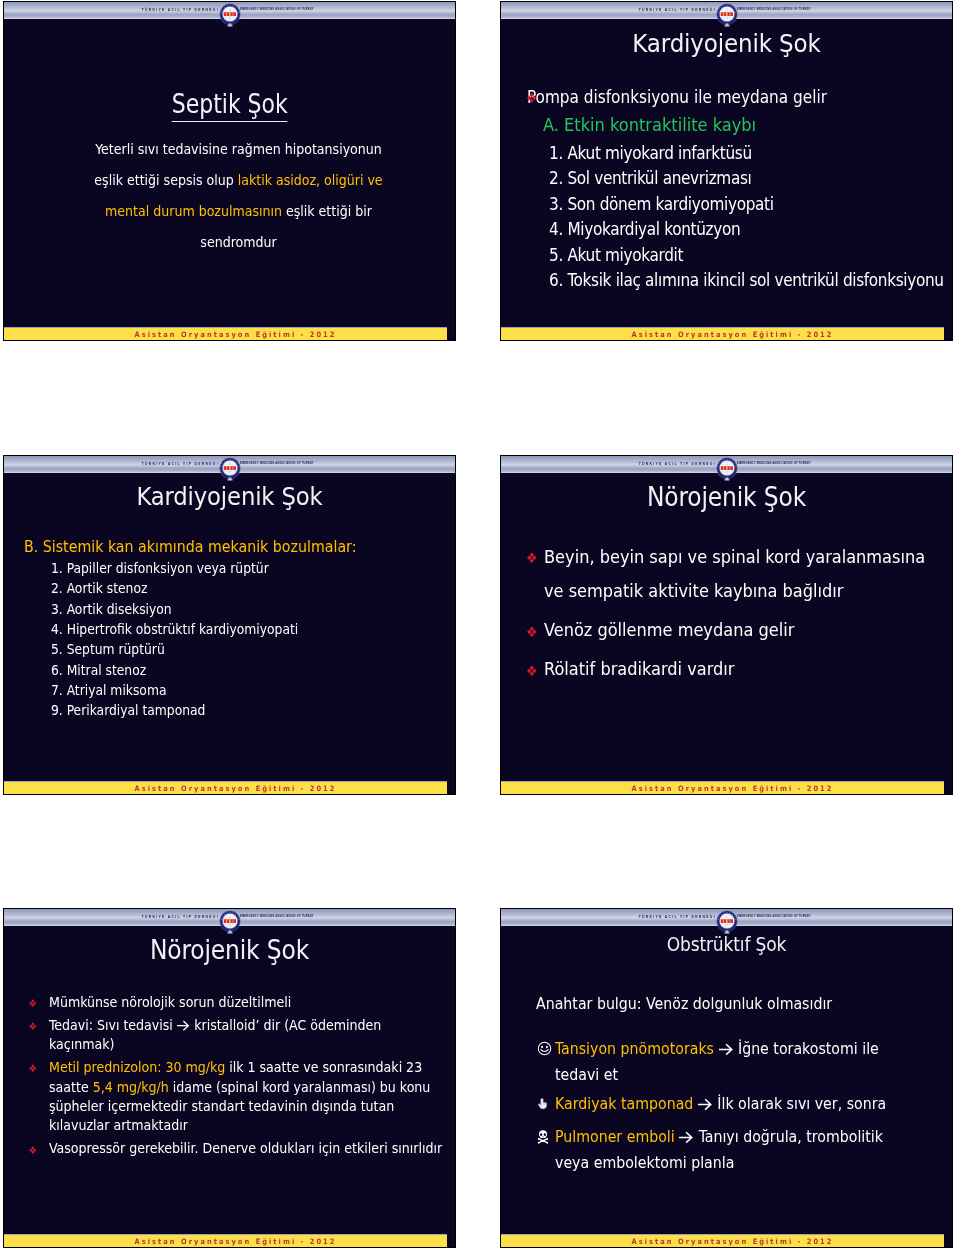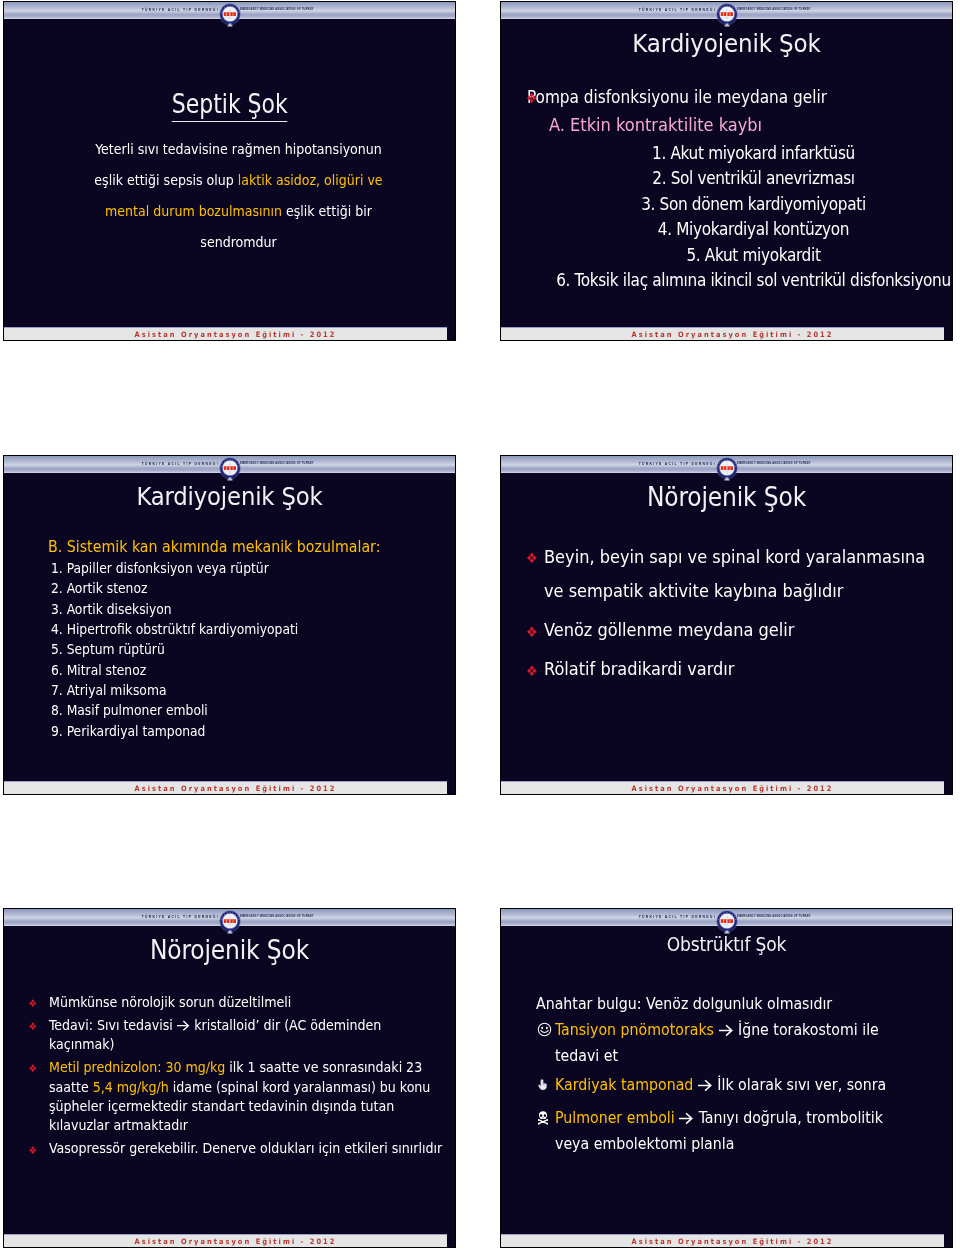--- a/index.html
+++ b/index.html
@@ -11,21 +11,21 @@
   
   .band{position:absolute;left:0;right:0;top:0;height:17px;
         background:linear-gradient(180deg,#8d97b9 0%,#9da7c5 14%,#b7bed6 36%,#cfd4e2 50%,#c0c6da 58%,#9aa3c4 74%,#a8b0cc 88%,#ccd0e0 97%,#dfe2ec 100%);
         display:flex;align-items:center;}
   .band-left{flex:1;text-align:right;padding-right:26px;color:#1b2050;font-weight:700;}
   .band-right{flex:1;text-align:left;padding-left:26px;color:#1b2050;font-weight:700;}
   .band .logo{position:absolute;left:50%;top:1px;transform:translateX(-50%);}
 
   
   .foot{position:absolute;left:0;right:8px;bottom:0;height:12px;border-top:1px solid #9ba0cb;
-        display:flex;align-items:flex-start;justify-content:center;background:#e5e5e5;}
+        display:flex;align-items:flex-start;justify-content:center;background:#fde047;}
   .foot span{color:#b8382f;font-weight:700;transform:translateY(2px);padding-left:20px;}
 
   .title{position:absolute;left:0;right:0;text-align:center;color:#f2f2f6;font-weight:400;}
   .body{position:absolute;color:#ffffff;}
   .hl{color:#ffc000;}
   .arrow-icon{display:inline-block;vertical-align:baseline;color:#ffffff;}
   .arrow-icon .arw{width:0.95em;height:0.95em;display:inline-block;vertical-align:-0.2em;}
 
   
   .s1{left:3px;top:1px;width:453px;height:340px;}
@@ -54,27 +54,27 @@
   .ico{color:#ffffff;position:absolute;left:0;}
   .bul-tx{display:block;}
 
   
   .t2{top:26px;font-size:25.6px;}
   .t2,.t3,.t4,.t5,.t6{letter-spacing:-0.15px;}
   .b2{left:22px;right:-6px;top:82.7px;font-size:17.0px;line-height:25.5px;white-space:nowrap;}
   .b2 .bul{font-size:14px;top:1.5px;left:3px;}
   .b2 .bul-tx{margin-left:4px;font-size:17px;}
   .b2 .r-top{margin-bottom:2px;}
-  .b2 .sec{color:#f9a8d4;margin-left:26px;font-size:18.04px;margin-bottom:3px;}
-  .b2 .num{margin-left:26px;letter-spacing:-0.34px;text-align:center;}
+  .b2 .sec{color:#22c55e;margin-left:20px;font-size:18.04px;margin-bottom:3px;}
+  .b2 .num{margin-left:26px;letter-spacing:-0.34px;}
 
   
   .t3{top:26px;font-size:25.3px;padding-left:0px;}
   .b3{left:20px;right:-6px;top:80.5px;font-size:13.71px;line-height:20.35px;white-space:nowrap;}
-  .b3 .sec{color:#ffc000;margin-left:24px;font-size:15.79px;margin-bottom:1px;}
+  .b3 .sec{color:#ffc000;font-size:15.79px;margin-bottom:1px;}
   .b3 .num{margin-left:27px;}
 
   
   .t4{top:26px;font-size:26px;}
   .b4{left:21px;right:0px;top:83.5px;font-size:17.99px;line-height:34.5px;}
   .b4 .bul{font-size:14.4px;top:1.5px;left:4px;}
   .b4 .bul-tx{margin-left:22px;}
   .b4 .bl-row{margin-bottom:4.5px;}
   .b4 .ln{display:block;white-space:nowrap;}
 
@@ -82,21 +82,21 @@
   .t5{top:26px;font-size:26px;}
   .b5{left:14px;right:0;top:83.5px;font-size:14.05px;letter-spacing:-0.02px;line-height:19.45px;}
   .b5 .bul{font-size:10.6px;top:1.2px;left:10.5px;}
   .b5 .bul-tx{margin-left:31px;}
   .b5 .bl-row{margin-bottom:3.6px;}
   .b5 .ln{display:block;white-space:nowrap;}
 
   
   .t6{top:24px;font-size:19px;}
   .b6{left:14px;right:0;top:82px;font-size:15.76px;line-height:26.2px;}
-  .b6 .lead{margin-left:21px;white-space:nowrap;margin-bottom:0;}
+  .b6 .lead{margin-left:21px;white-space:nowrap;margin-bottom:19px;}
   .b6 .ico{top:2px;left:22px;width:15px;height:16px;}
   .b6 .bul-tx{margin-left:40px;}
   .b6 .bl-row{margin-bottom:2.4px;}
   .b6 .bl-row:nth-of-type(3){margin-bottom:7px;}
   .b6 .ln{display:block;white-space:nowrap;}
 </style>
 </head>
 <body>
 
 <div class="slide s1">
@@ -247,21 +247,20 @@
   <div class="title t3">Kardiyojenik Şok</div>
   <div class="body b3">
     <div class="sec">B. Sistemik kan akımında mekanik bozulmalar:</div>
     <div class="num">1. Papiller disfonksiyon veya rüptür</div>
     <div class="num">2. Aortik stenoz</div>
     <div class="num">3. Aortik diseksiyon</div>
     <div class="num">4. Hipertrofik obstrüktıf kardiyomiyopati</div>
     <div class="num">5. Septum rüptürü</div>
     <div class="num">6. Mitral stenoz</div>
     <div class="num">7. Atriyal miksoma</div>
-    <div class="num">8. Masif pulmoner emboli</div>
     <div class="num">9. Perikardiyal tamponad</div>
   </div>
   <div class="foot">
       <span>Asistan  Oryantasyon  Eğitimi -  2012</span>
     </div>
 </div>
 
 <div class="slide s4">
   <div class="band">
     <div class="band-left">TÜRKİYE ACİL TIP DERNEĞİ</div>

